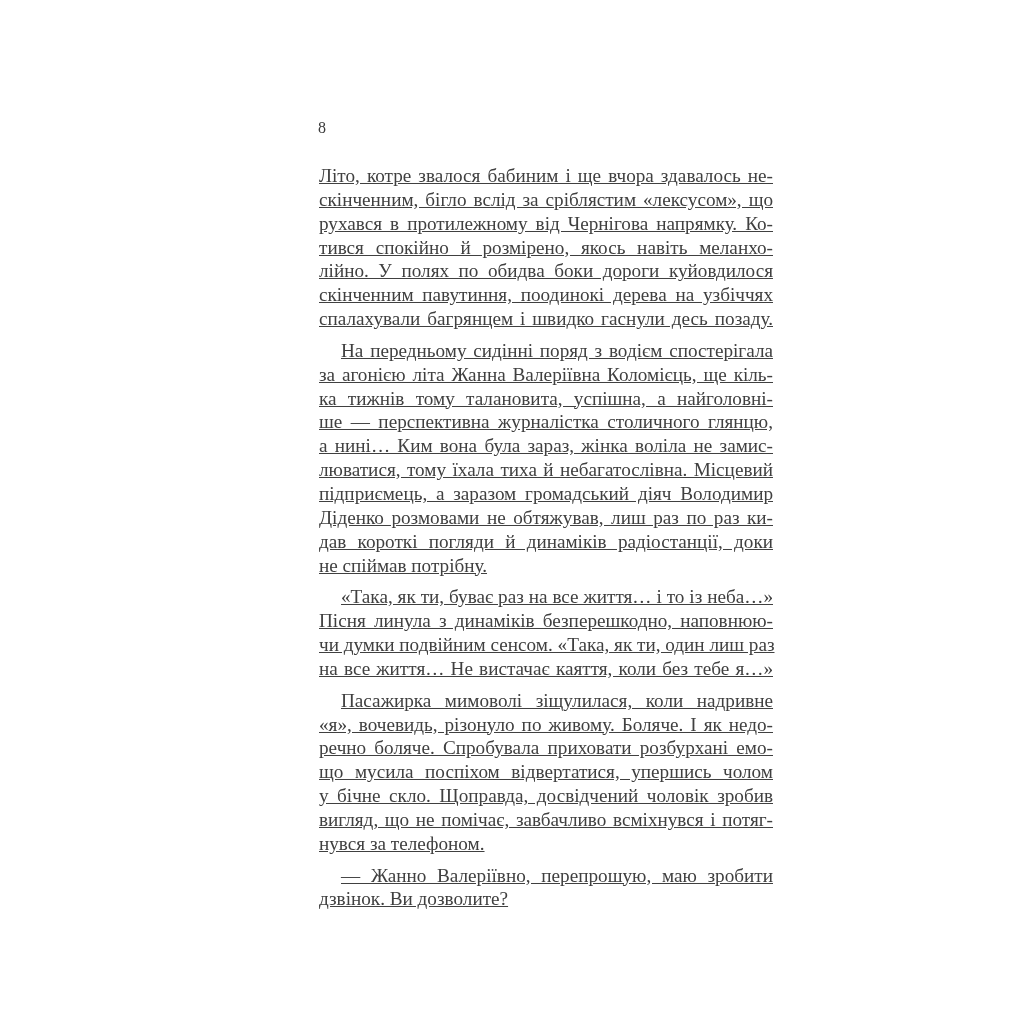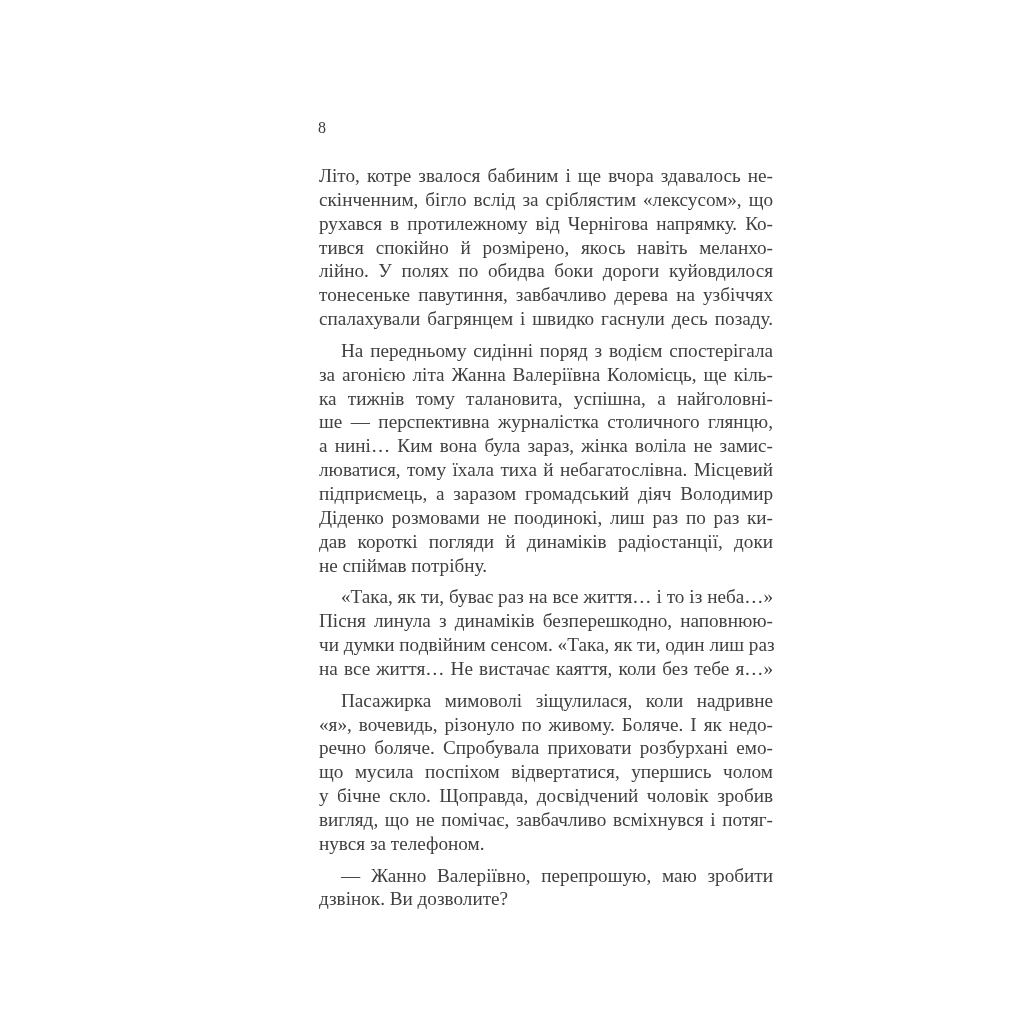--- a/index.html
+++ b/index.html
@@ -30,20 +30,21 @@
       color: #3a3a3a;
     }
     .text-block {
       position: absolute;
       left: 319px;
       top: 164px;
       width: 454px;
       font-family: "Liberation Serif", "DejaVu Serif", serif;
       font-size: 19.2px;
       color: #404040;
+      text-decoration: underline;
     }
     .line {
       display: block;
       height: 23.85px;
       line-height: 23.85px;
       white-space: nowrap;
       text-align: justify;
       text-align-last: justify;
     }
     .line.last {
@@ -61,33 +62,33 @@
   <div class="page-number">8</div>
 
   <div class="text-block">
 
     <div>
       <span class="line">Літо, котре звалося бабиним і ще вчора здавалось не-</span>
       <span class="line">скінченним, бігло вслід за сріблястим «лексусом», що</span>
       <span class="line">рухався в протилежному від Чернігова напрямку. Ко-</span>
       <span class="line">тився спокійно й розмірено, якось навіть меланхо-</span>
       <span class="line">лійно. У полях по обидва боки дороги куйовдилося</span>
-      <span class="line">тонесенькe павутиння, завбачливо дерева на узбіччях</span>
+      <span class="line">скінченним павутиння, поодинокі дерева на узбіччях</span>
       <span class="line">спалахували багрянцем і швидко гаснули десь позаду.</span>
     </div>
 
     <div>
       <span class="line indent">На передньому сидінні поряд з водієм спостерігала</span>
       <span class="line">за агонією літа Жанна Валеріївна Коломієць, ще кіль-</span>
       <span class="line">ка тижнів тому талановита, успішна, а найголовні-</span>
       <span class="line">ше — перспективна журналістка столичного глянцю,</span>
       <span class="line">а нині… Ким вона була зараз, жінка воліла не замис-</span>
       <span class="line">люватися, тому їхала тиха й небагатослівна. Місцевий</span>
       <span class="line">підприємець, а заразом громадський діяч Володимир</span>
-      <span class="line">Діденко розмовами не поодинокі, лиш раз по раз ки-</span>
+      <span class="line">Діденко розмовами не обтяжував, лиш раз по раз ки-</span>
       <span class="line">дав короткі погляди й динаміків радіостанції, доки</span>
       <span class="line last">не спіймав потрібну.</span>
     </div>
 
     <div>
       <span class="line indent">«Така, як ти, буває раз на все життя… і то із неба…»</span>
       <span class="line">Пісня линула з динаміків безперешкодно, наповнюю-</span>
       <span class="line">чи думки подвійним сенсом. «Така, як ти, один лиш раз</span>
       <span class="line">на все життя… Не вистачає каяття, коли без тебе я…»</span>
     </div>

